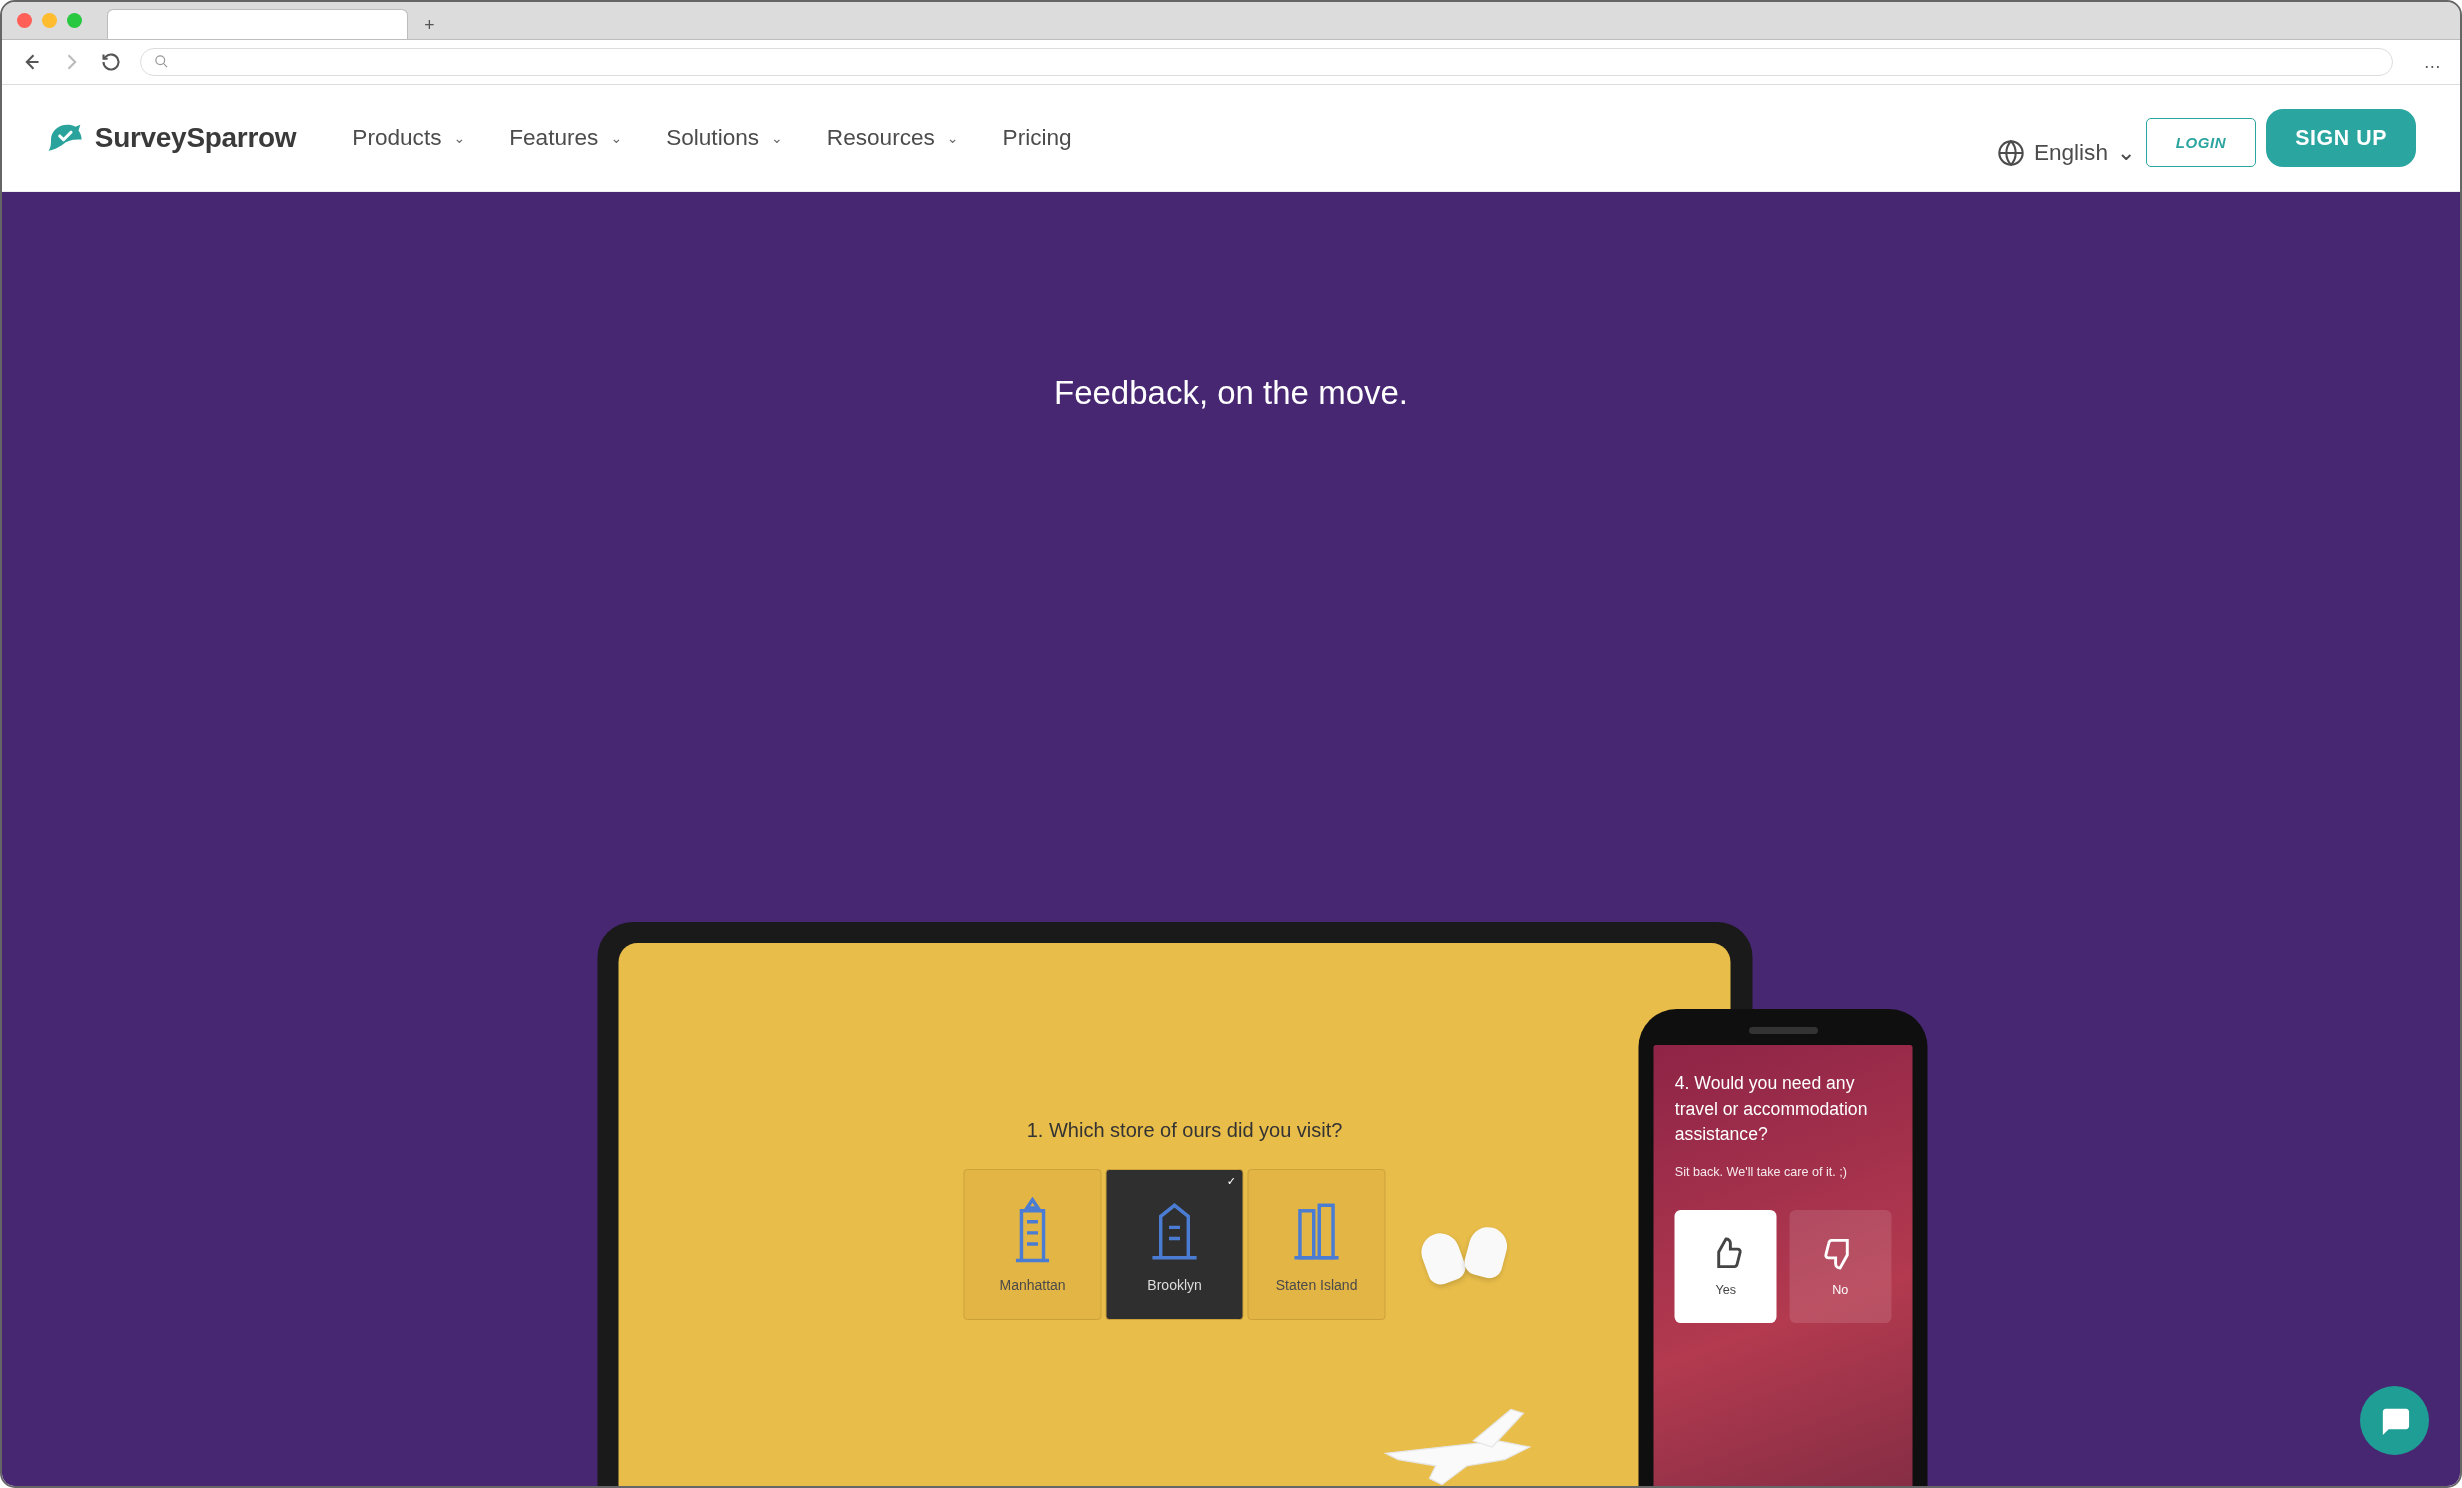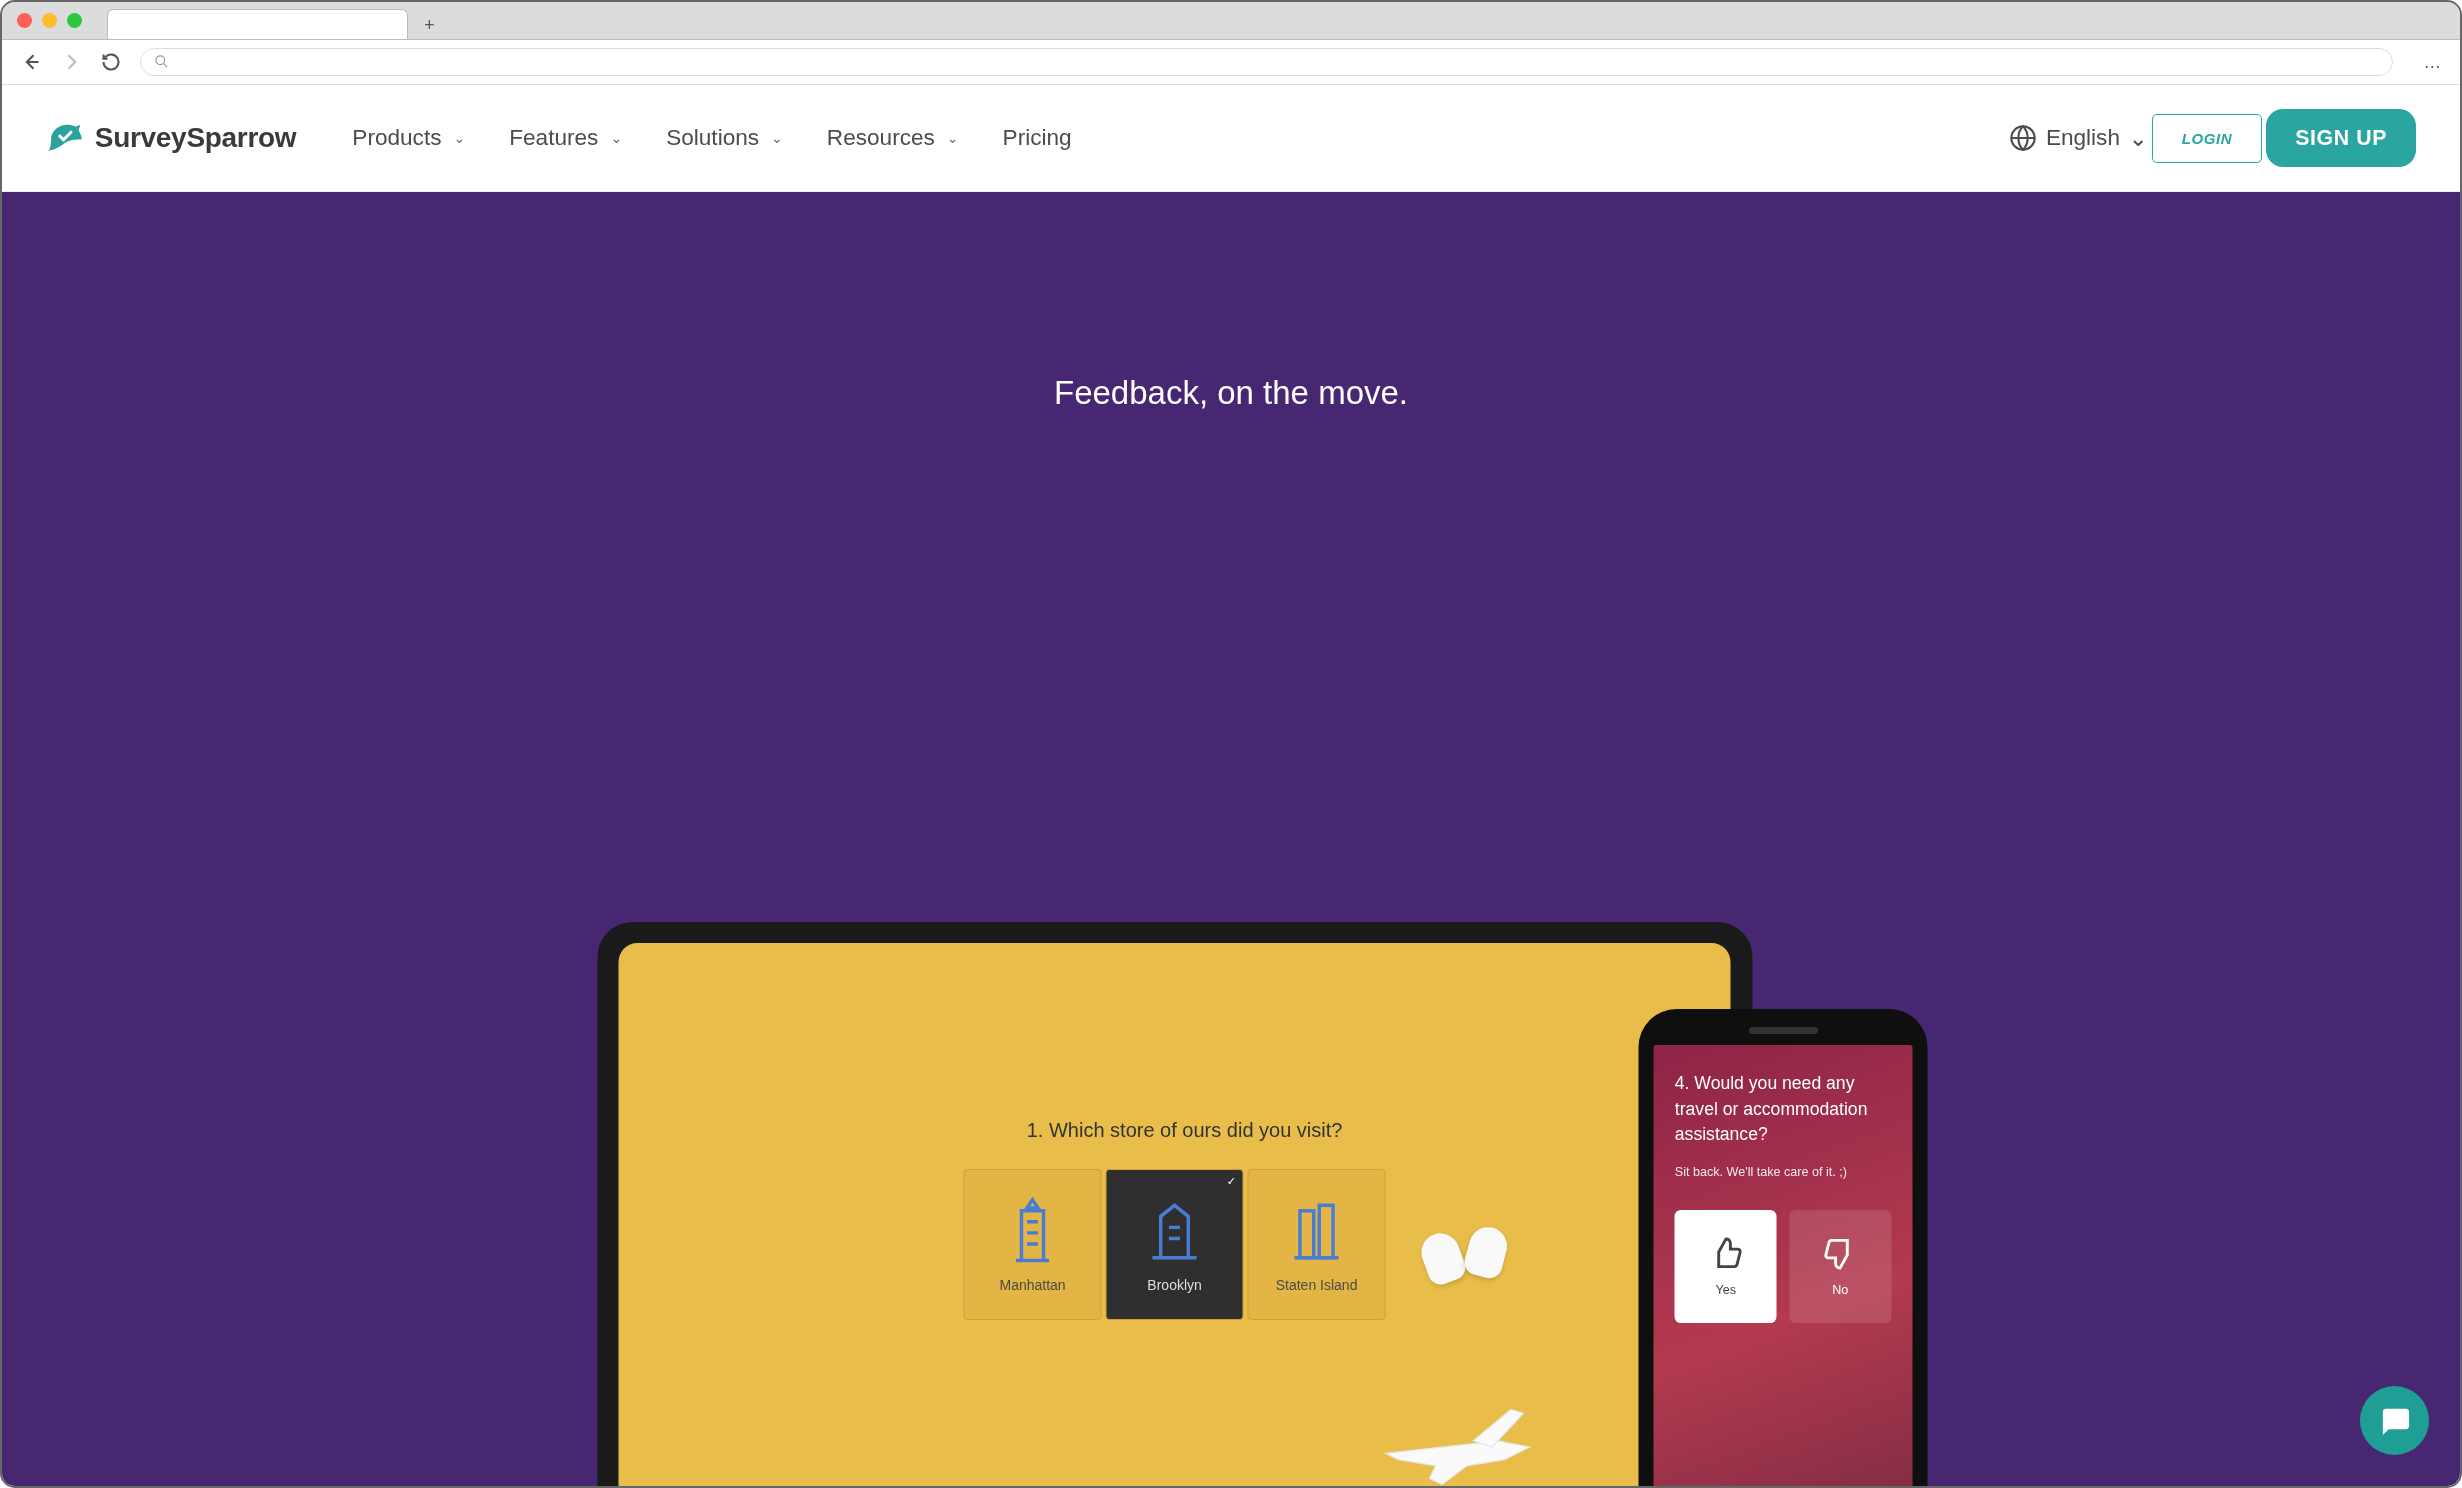--- a/index.html
+++ b/index.html
@@ -111,21 +111,21 @@
   color: #3a3a3a;
   letter-spacing: -0.3px;
 }
 .nav-items { display: flex; gap: 44px; }
 .nav-item {
   display: flex; align-items: center; gap: 12px;
   font-size: 22.6px; color: #4c4c4c; font-weight: 500;
   cursor: pointer;
 }
 .nav-item .chev { font-size: 14px; color: #6c6c6c; }
-.nav-right { margin-left: auto; display: flex; align-items: center; gap: 4px; }
+.nav-right { margin-left: auto; display: flex; align-items: flex-end; gap: 10px; }
 .lang { display: flex; align-items: center; gap: 8.8px; font-size: 22.6px; color: #4c4c4c; font-weight: 500; }
 .lang .globe { width: 28px; height: 28px; }
 .login-btn {
   border: 1.9px solid #2aa5a0;
   color: #2aa5a0;
   background: #fff;
   font-size: 15px;
   font-weight: 700;
   padding: 15px 29px;
   border-radius: 5px;

